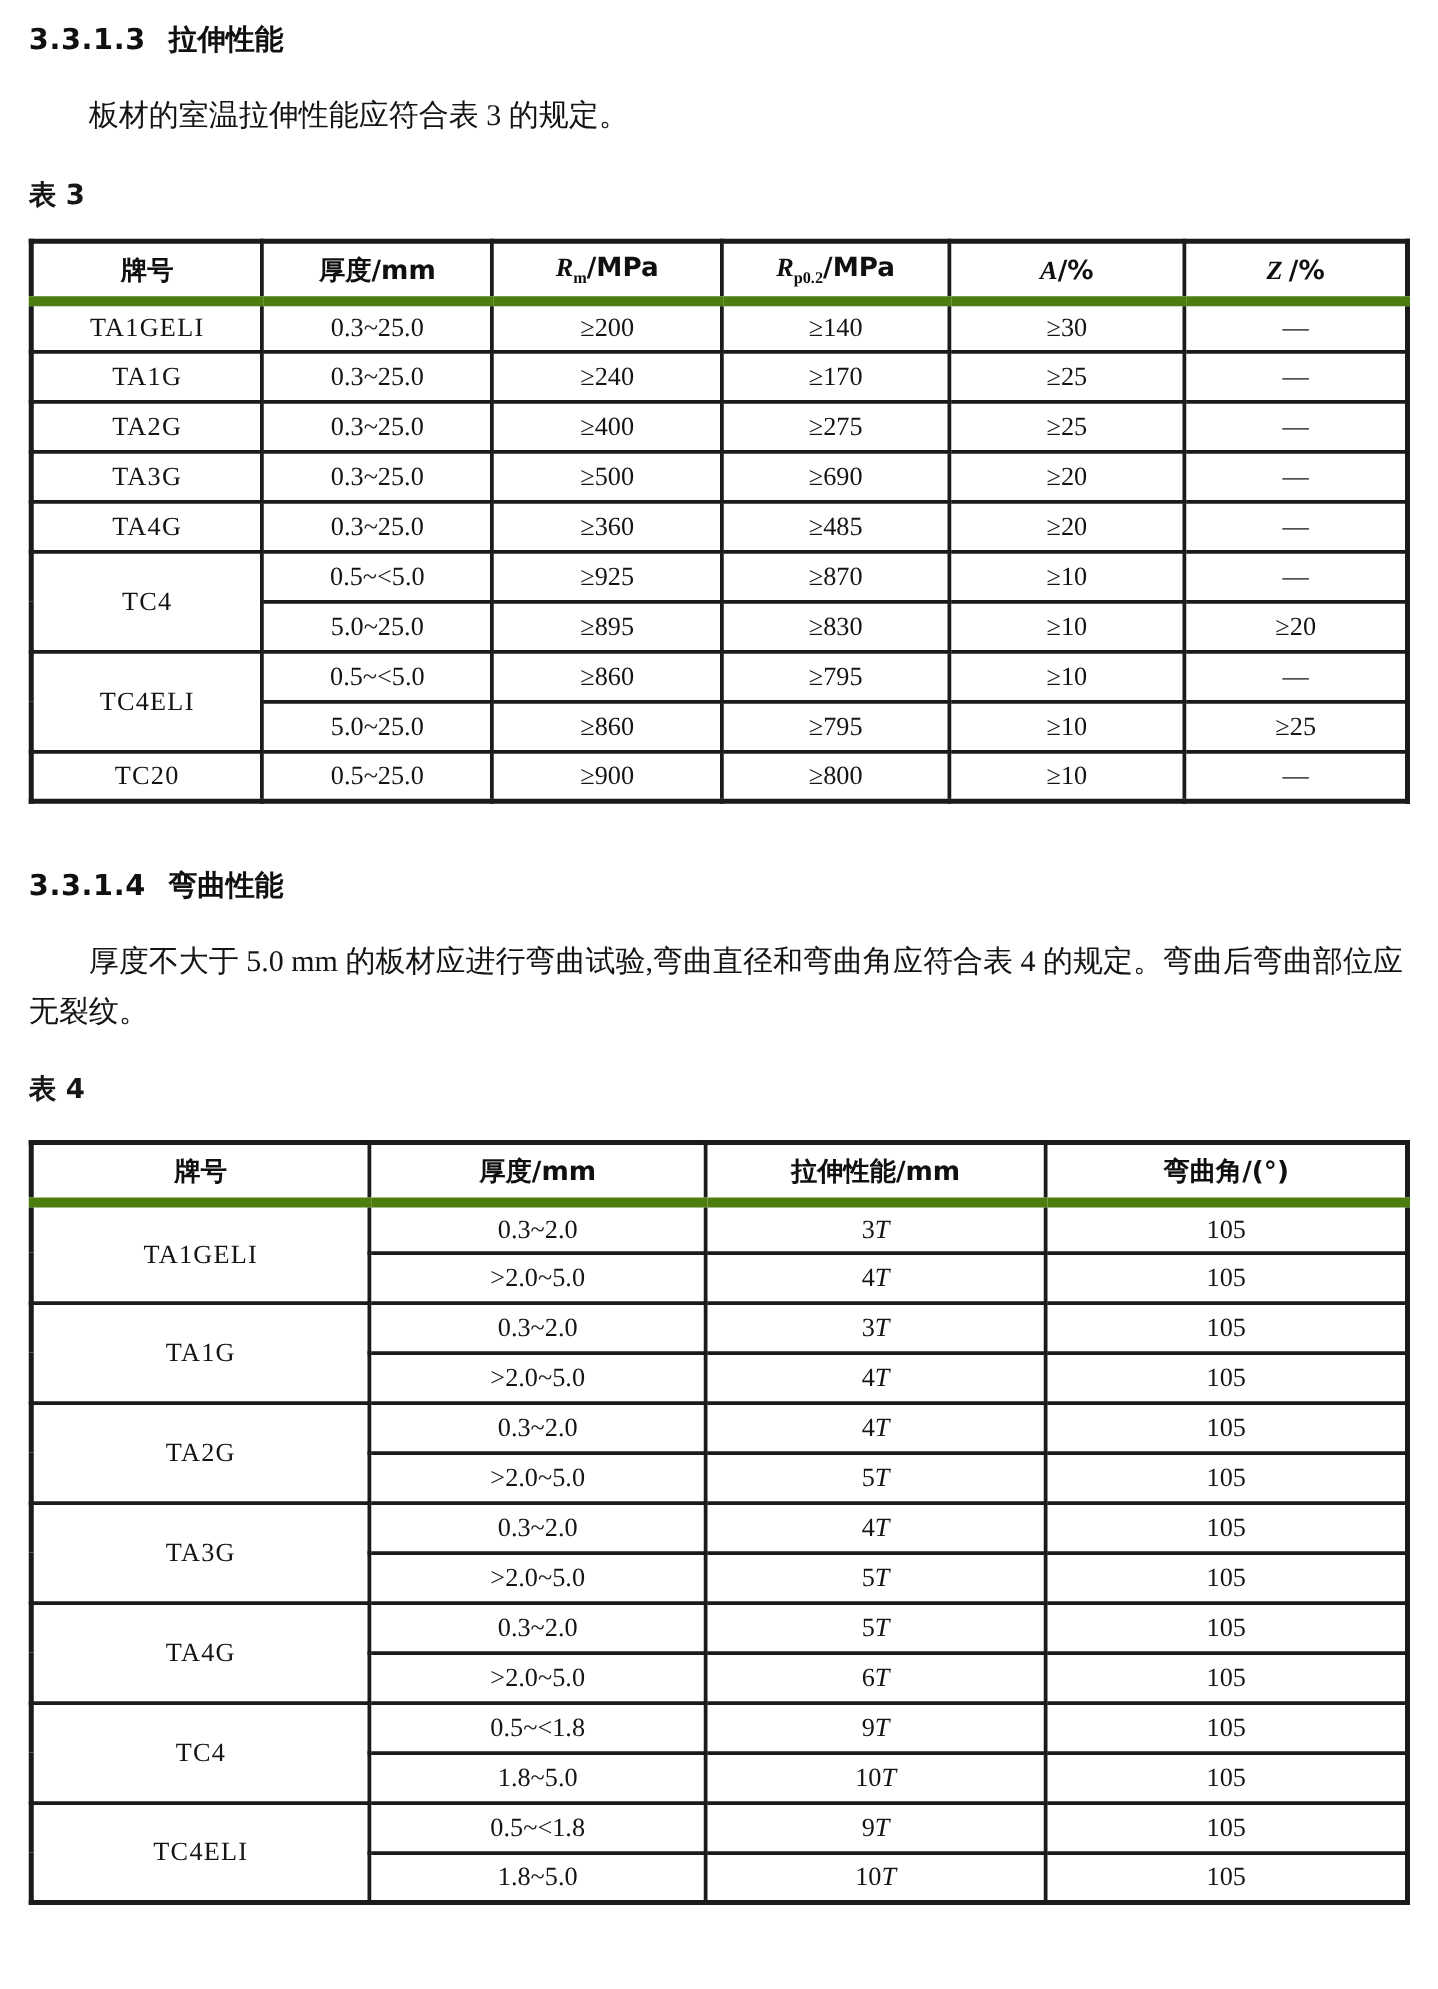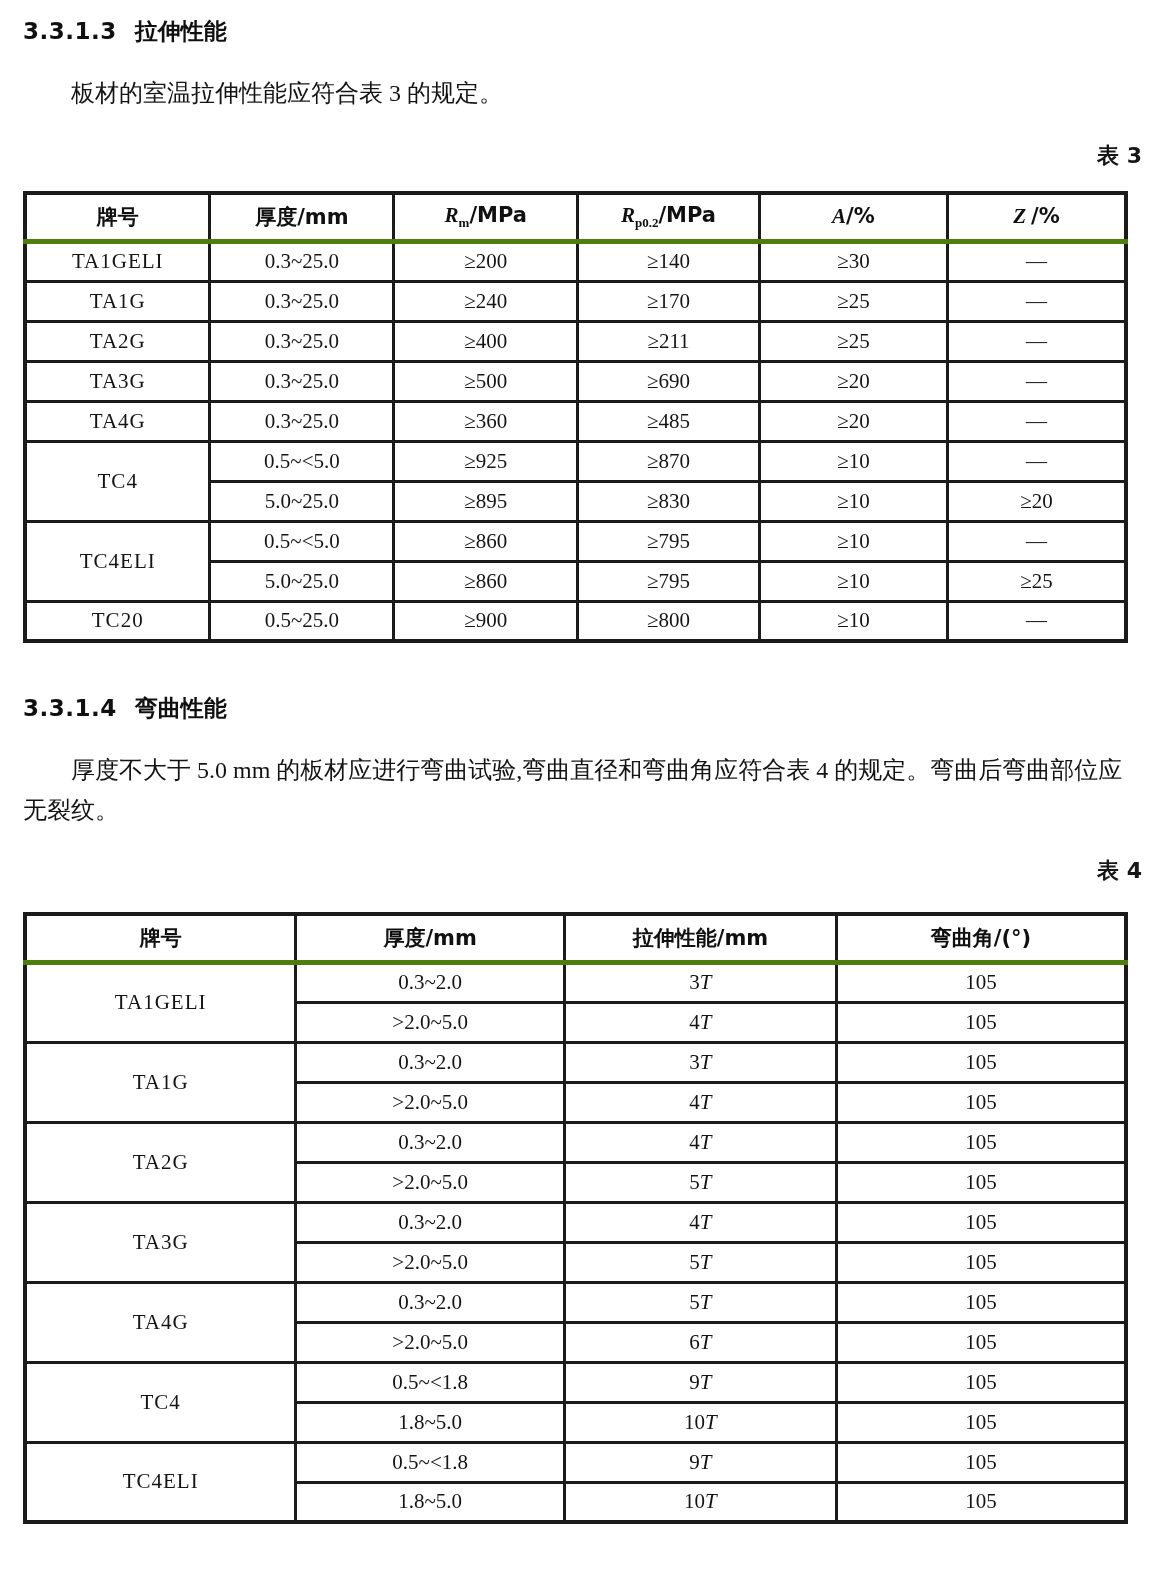--- a/index.html
+++ b/index.html
@@ -20,34 +20,34 @@
   .sec-heading .sec-num { letter-spacing:0.5px; }
   .sec-heading .sec-title { margin-left:18px; }
 
   .para {
     font-size:24px; line-height:40px;
     text-indent:2em; color:#141414;
     margin-top:26px;
   }
 
   .table-caption {
-    text-align:right;
+    text-align:left;
     font-family:"DejaVu Sans","Liberation Sans",sans-serif;
     font-weight:bold; font-size:22px;
   }
   .caption-3 { margin-top:28px; margin-bottom:20px; }
   .caption-4 { margin-top:26px; margin-bottom:26px; }
 
   table {
     border-collapse:collapse; table-layout:fixed;
     width:1105px;
     border:4px solid #1b1b1b;
   }
   th, td { border:3px solid #1b1b1b; text-align:center; vertical-align:middle; }
-  thead th { border-bottom:5px solid #4d7c0f; }
+  thead th { border-bottom:8px solid #4d7c0f; }
   th {
     height:48px;
     font-family:"DejaVu Sans","Liberation Sans",sans-serif;
     font-weight:bold; font-size:21px; color:#101010;
   }
   td { height:40px; font-size:21px; color:#141414; }
   td.grade { letter-spacing:1px; }
 
   .it-serif { font-style:italic; font-family:"Liberation Serif","DejaVu Serif",serif; }
   th sub { font-size:13px; font-family:"Liberation Serif","DejaVu Serif",serif; font-weight:bold; }
@@ -102,21 +102,21 @@
           <td>0.3~25.0</td>
           <td>≥240</td>
           <td>≥170</td>
           <td>≥25</td>
           <td>—</td>
         </tr>
         <tr>
           <td rowspan="1" class="grade">TA2G</td>
           <td>0.3~25.0</td>
           <td>≥400</td>
-          <td>≥211</td>
+          <td>≥275</td>
           <td>≥25</td>
           <td>—</td>
         </tr>
         <tr>
           <td rowspan="1" class="grade">TA3G</td>
           <td>0.3~25.0</td>
           <td>≥500</td>
           <td>≥690</td>
           <td>≥20</td>
           <td>—</td>

